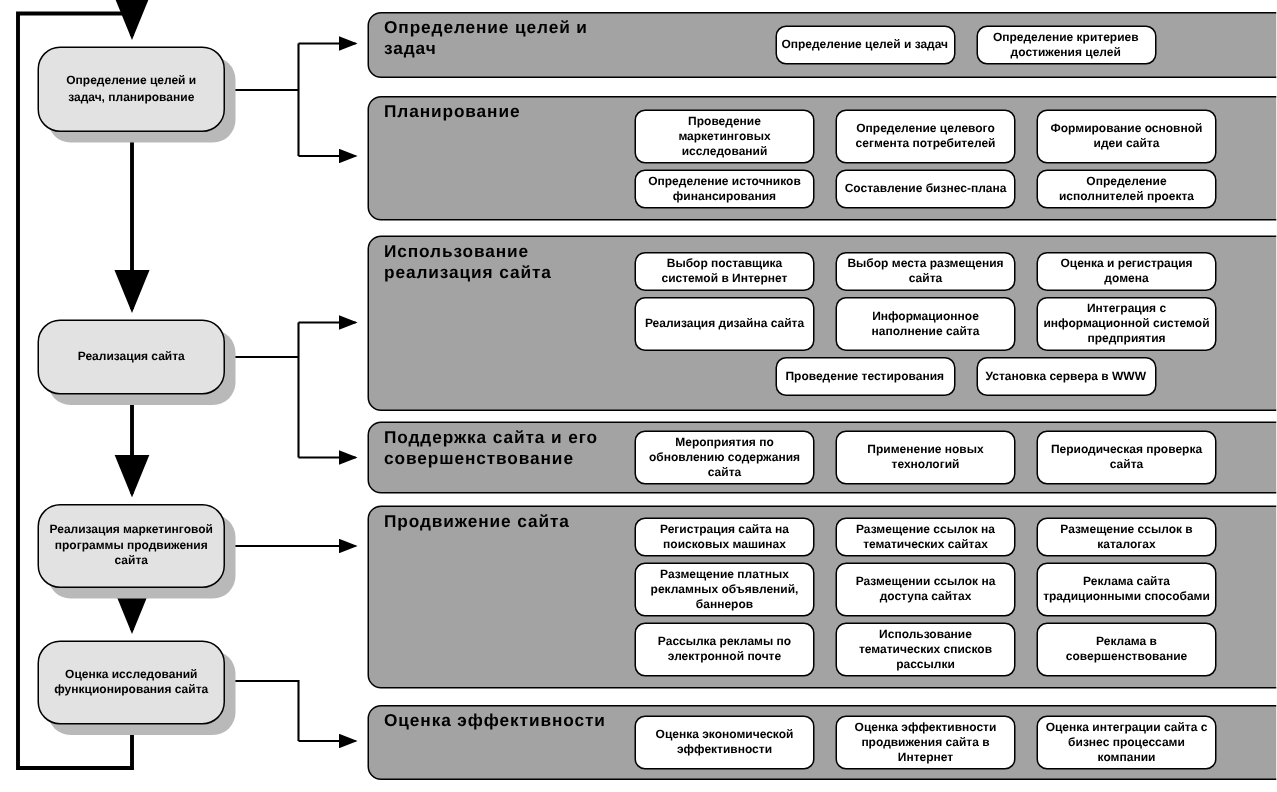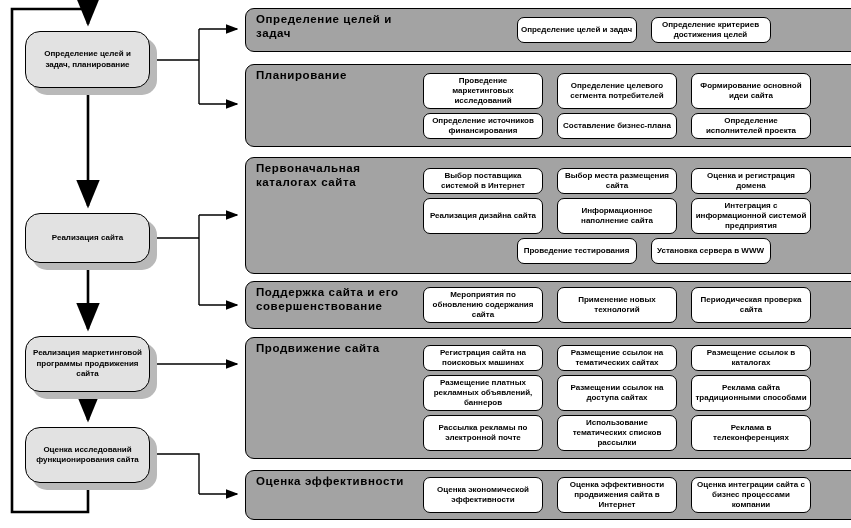--- a/index.html
+++ b/index.html
@@ -132,21 +132,21 @@
       </div>
       <div class="row">
         <div class="pbox">Определение источников финансирования</div>
         <div class="pbox">Составление бизнес-плана</div>
         <div class="pbox">Определение исполнителей проекта</div>
       </div>
     </div>
   </div>
 
   <div class="panel" id="panel-initial-implementation">
-    <div class="panel-title">Первоначальная каталогах сайта</div>
+    <div class="panel-title">Использование реализация сайта</div>
     <div class="boxes">
       <div class="row">
         <div class="pbox">Выбор поставщика системой в Интернет</div>
         <div class="pbox">Выбор места размещения сайта</div>
         <div class="pbox">Оценка и регистрация домена</div>
       </div>
       <div class="row">
         <div class="pbox">Реализация дизайна сайта</div>
         <div class="pbox">Информационное наполнение сайта</div>
         <div class="pbox">Интеграция с информационной системой предприятия</div>
@@ -178,21 +178,21 @@
         <div class="pbox">Размещение ссылок в каталогах</div>
       </div>
       <div class="row">
         <div class="pbox">Размещение платных рекламных объявлений, баннеров</div>
         <div class="pbox">Размещении ссылок на доступа сайтах</div>
         <div class="pbox">Реклама сайта традиционными способами</div>
       </div>
       <div class="row">
         <div class="pbox">Рассылка рекламы по электронной почте</div>
         <div class="pbox">Использование тематических списков рассылки</div>
-        <div class="pbox">Реклама в телеконференциях</div>
+        <div class="pbox">Реклама в совершенствование</div>
       </div>
     </div>
   </div>
 
   <div class="panel" id="panel-evaluation">
     <div class="panel-title">Оценка эффективности</div>
     <div class="boxes">
       <div class="row">
         <div class="pbox">Оценка экономической эффективности</div>
         <div class="pbox">Оценка эффективности продвижения сайта в Интернет</div>

